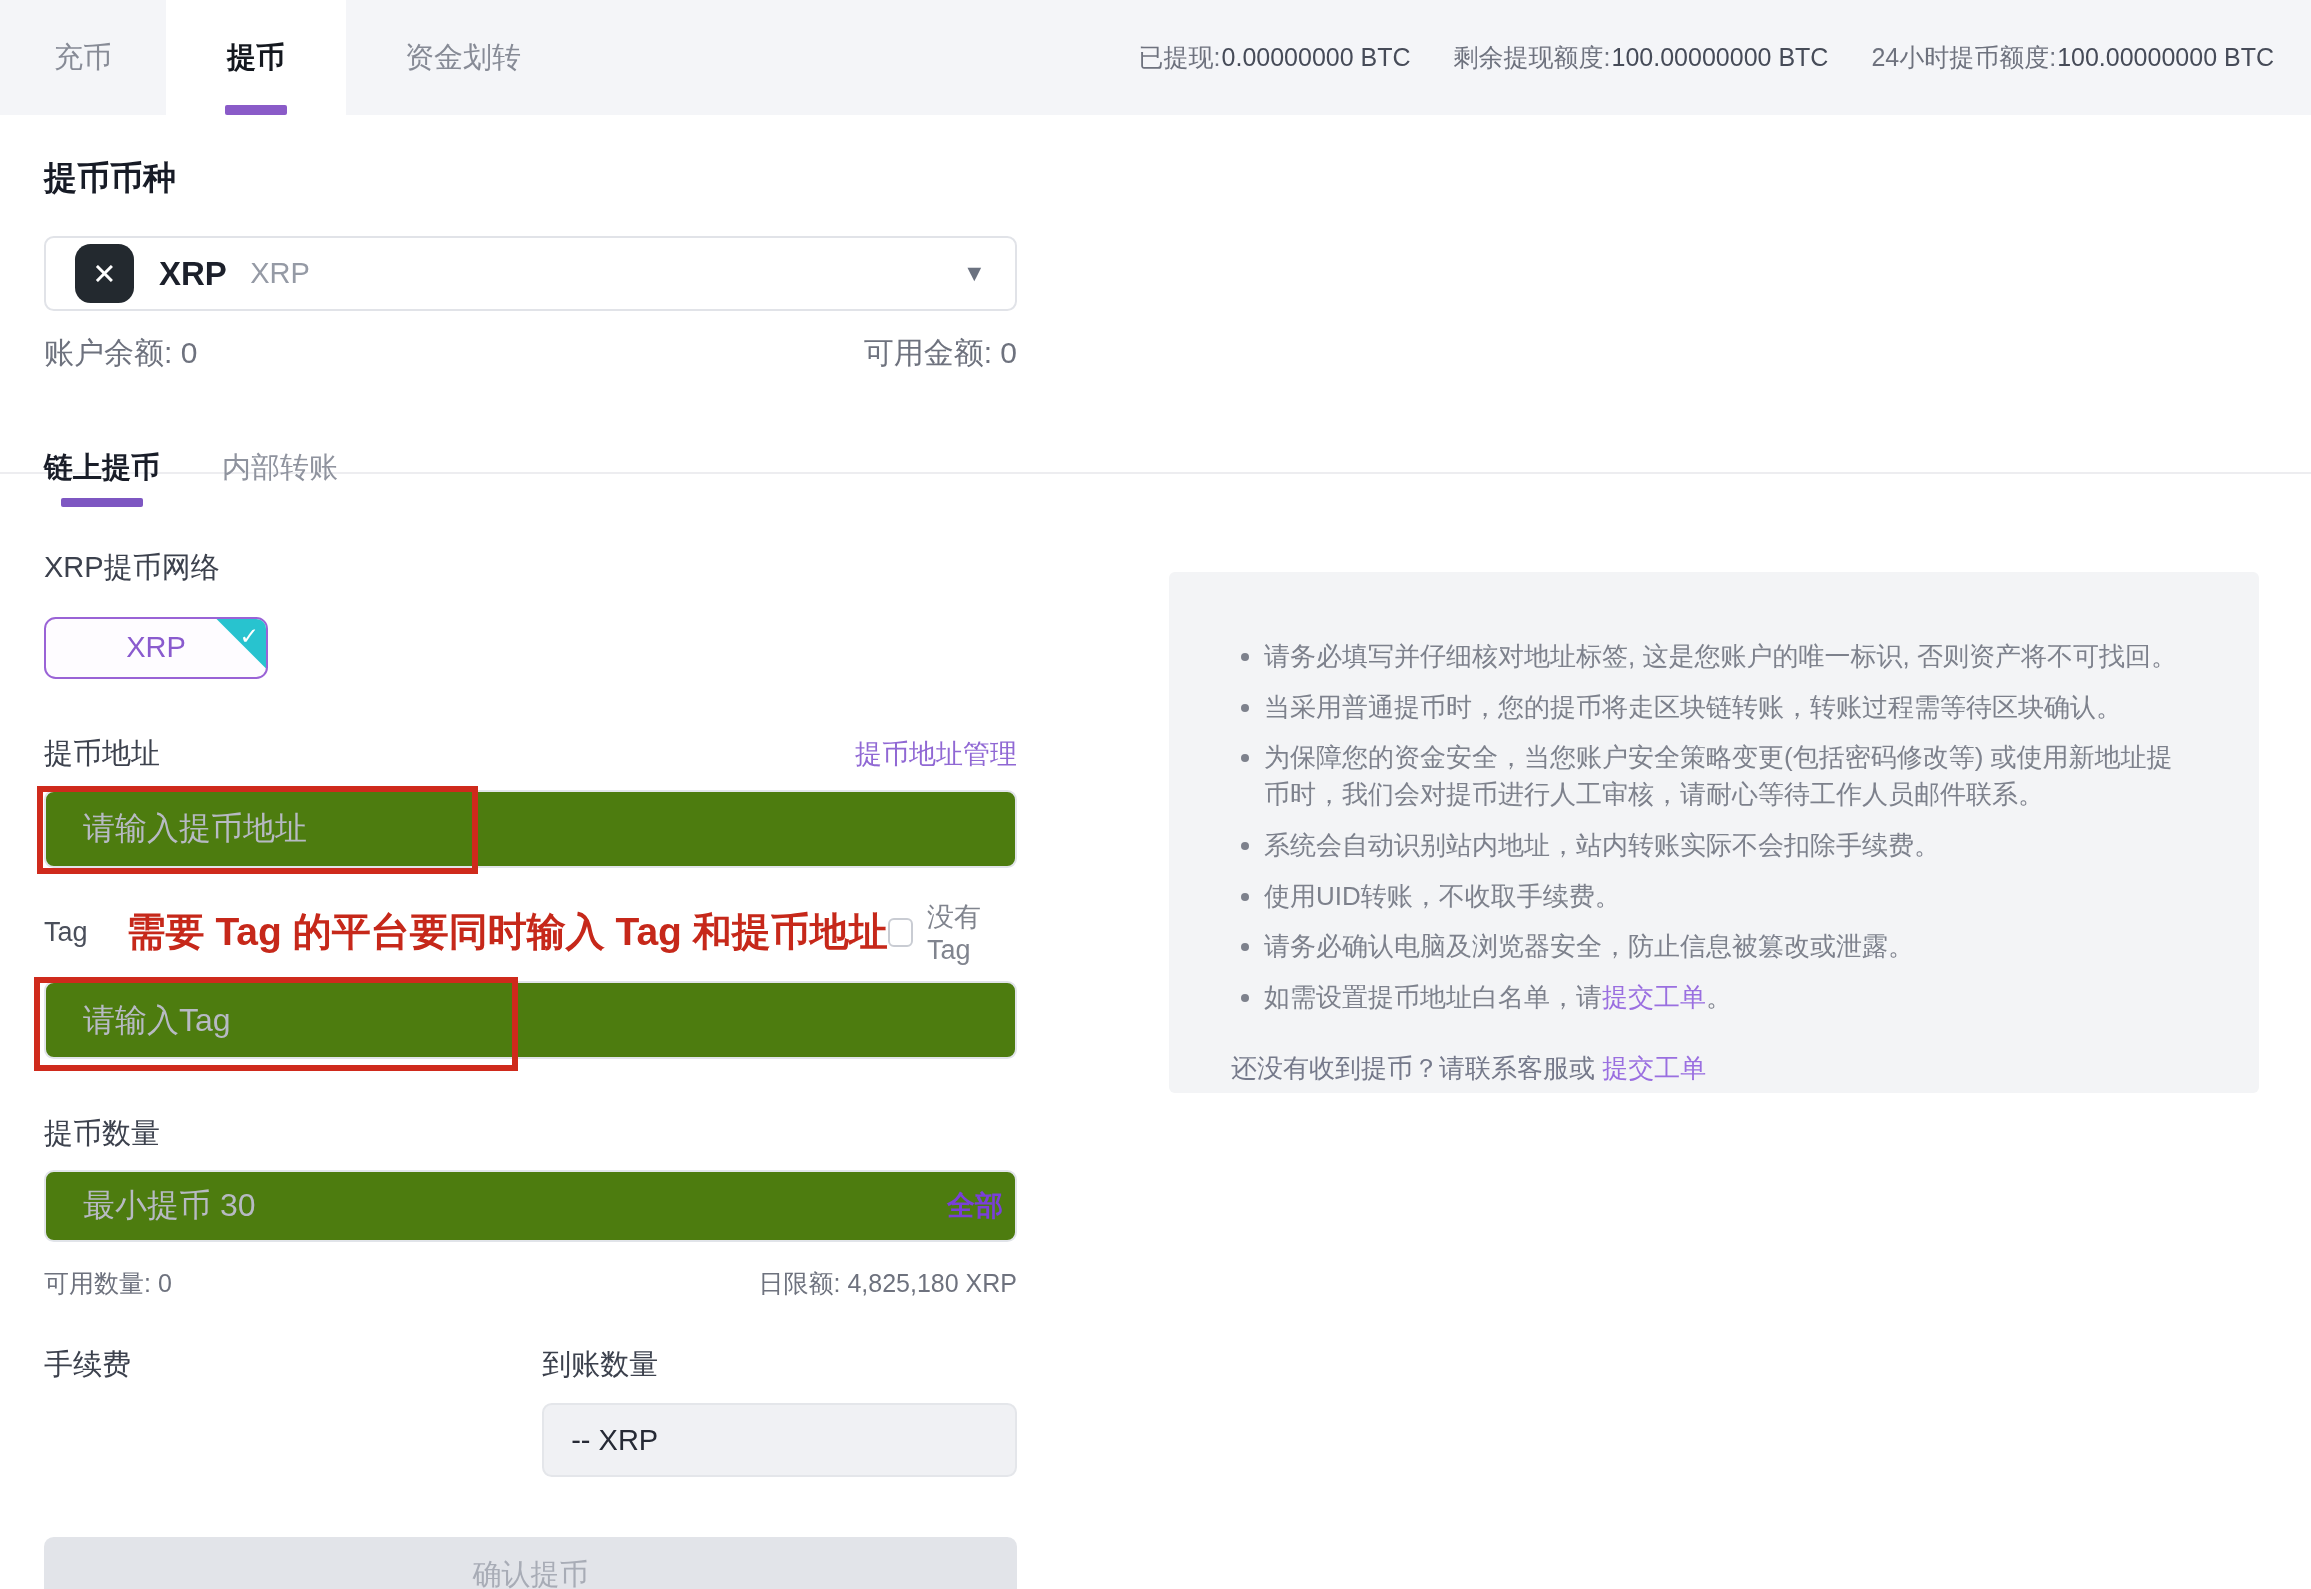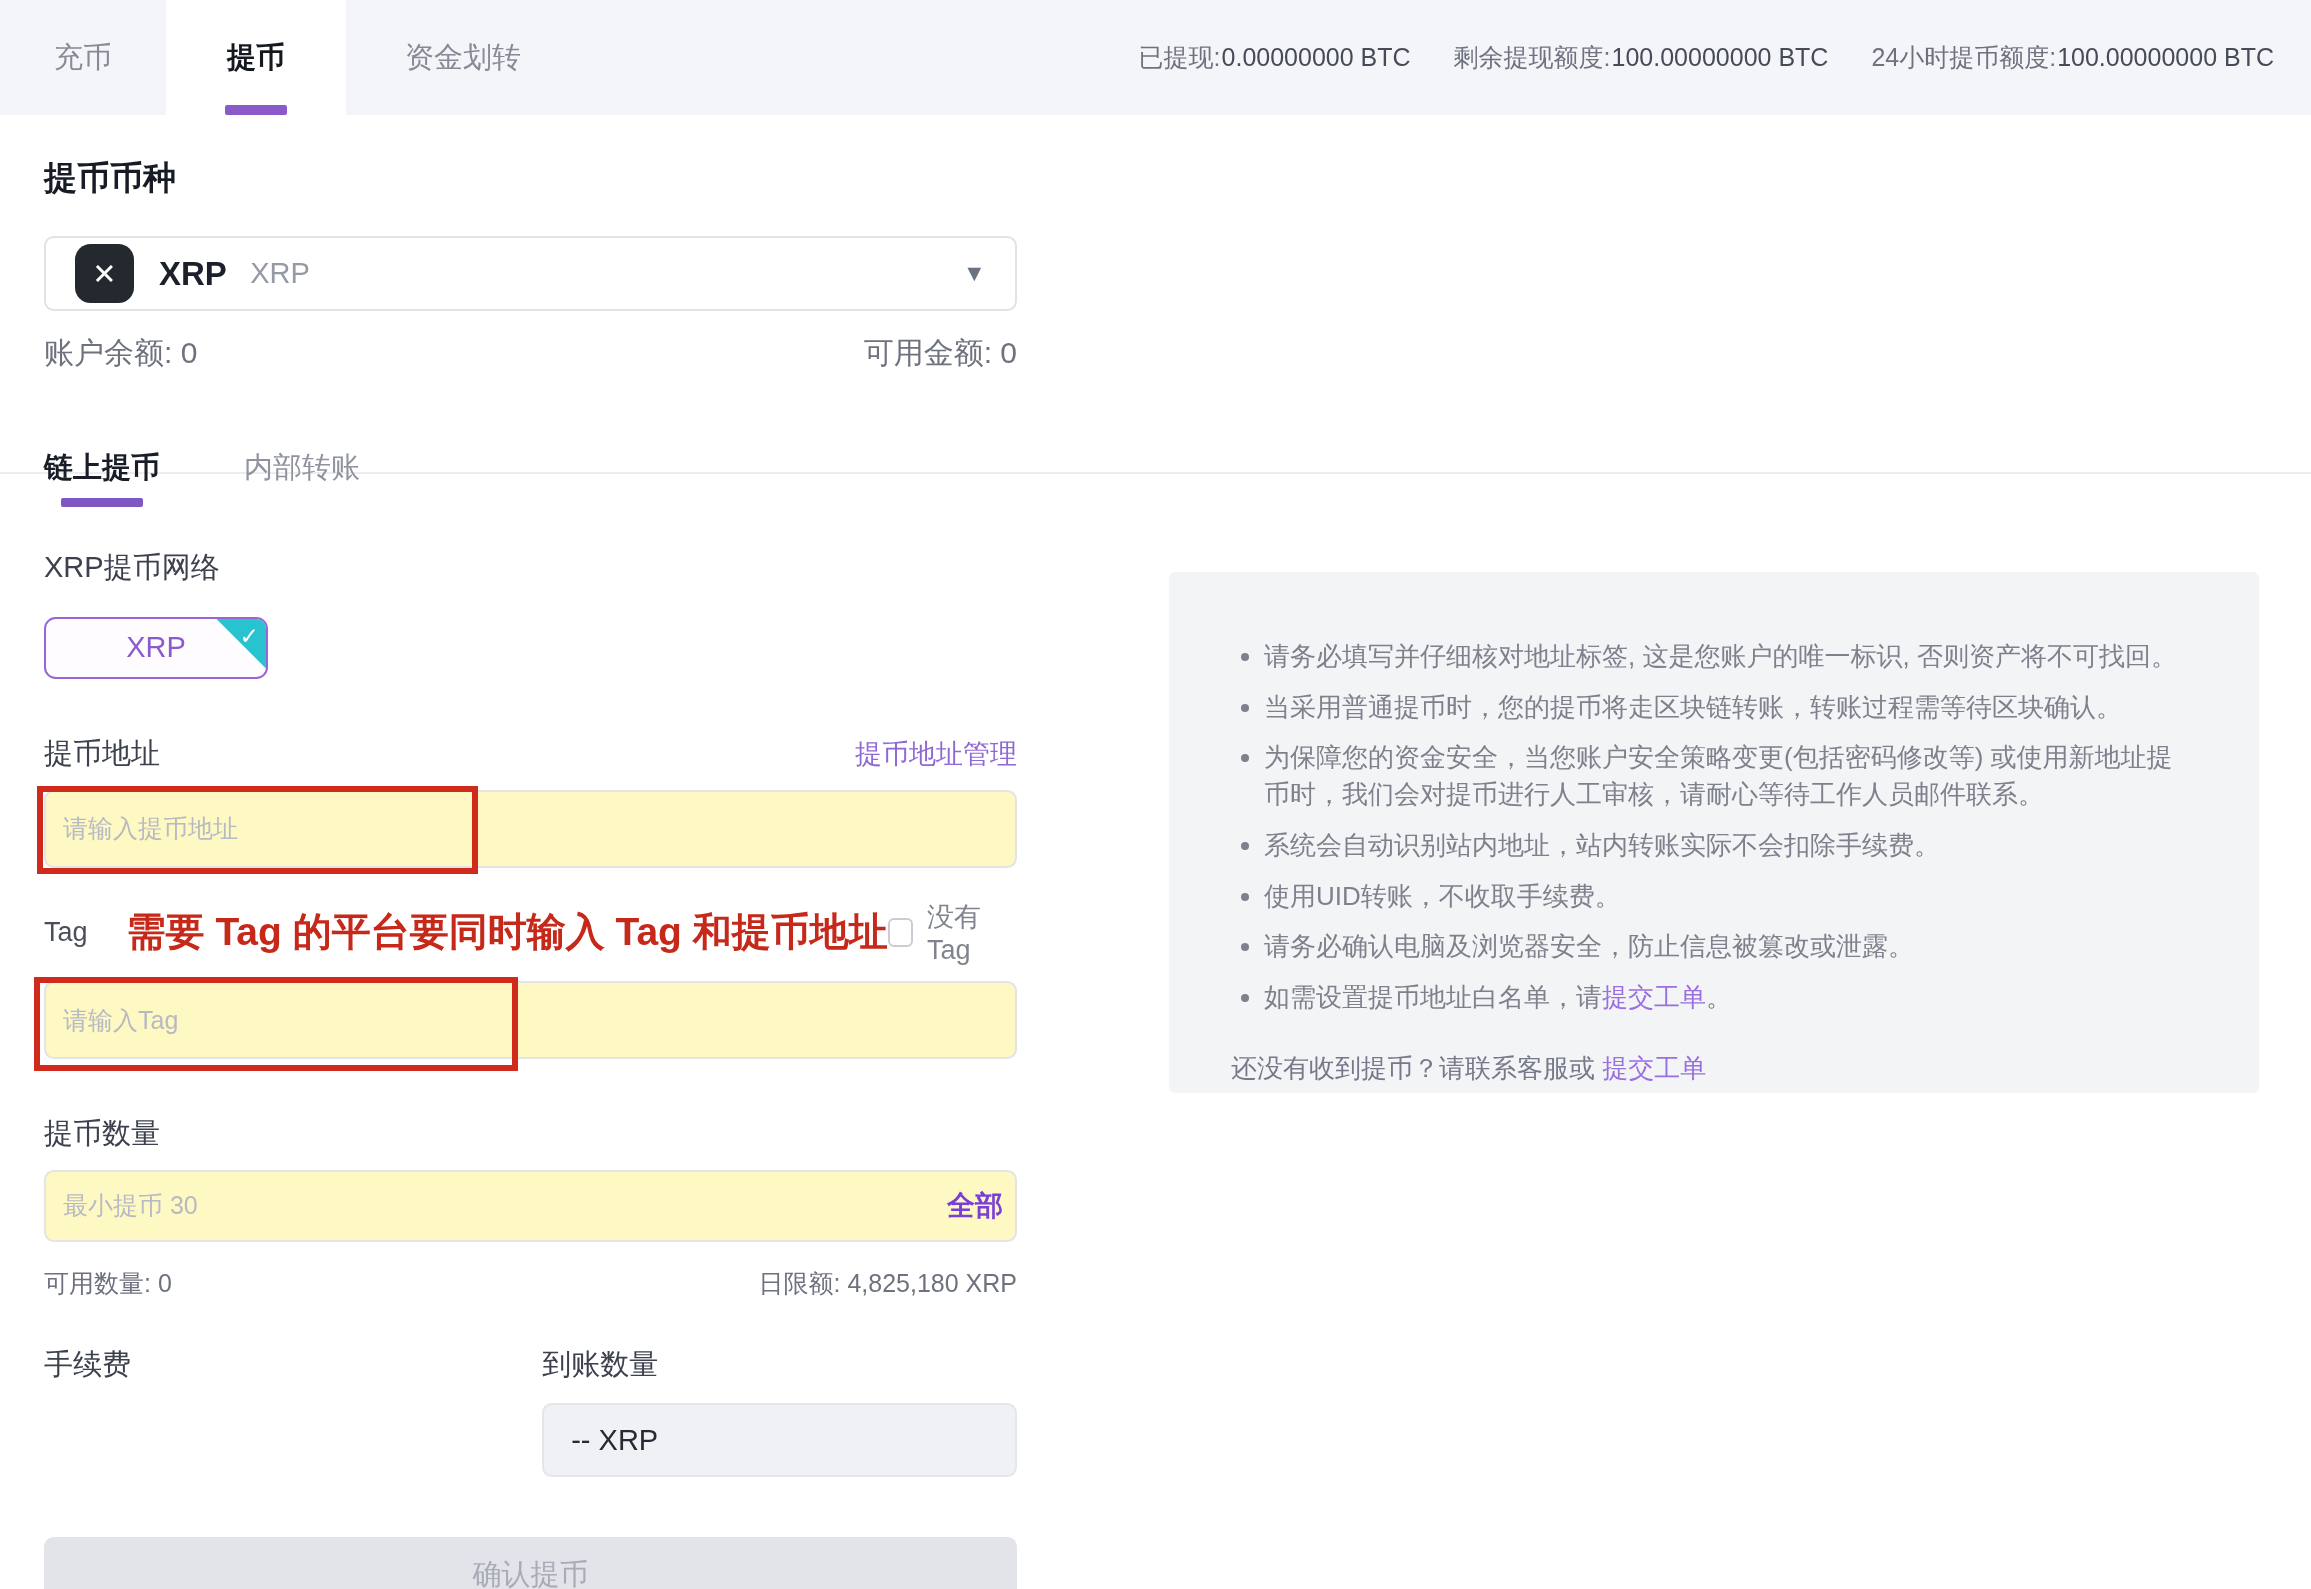--- a/index.html
+++ b/index.html
@@ -24,33 +24,33 @@
   .divider-full{position:absolute;left:0;top:472px;width:2311px;height:2px;background:#ededf0;}
   
   .form-col{position:absolute;left:44px;top:115px;width:973px;}
   h2.sec-title{margin:43px 0 0;font-size:33px;line-height:39px;color:#171b26;font-weight:700;}
   .selector{margin-top:39px;height:71px;border:2px solid #e1e3e8;border-radius:9.8px;display:flex;align-items:center;padding:0 29px;cursor:pointer;background:#fff;}
   .coin-icon{width:59px;height:59px;border-radius:15.6px;background:#23292f;color:#ffffff;display:flex;align-items:center;justify-content:center;font-size:29px;font-weight:700;margin-right:25px;}
   .coin-symbol{font-size:33px;font-weight:600;color:#1c202b;}
   .coin-name{font-size:29px;color:#959aa5;margin-left:23.4px;}
   .caret{margin-left:auto;font-size:23.4px;color:#6b7280;line-height:1;}
   .balances{margin-top:21.5px;display:flex;justify-content:space-between;font-size:30px;color:#6e727e;}
-  .method-tabs{margin-top:74px;display:flex;gap:84px;font-size:29px;}
+  .method-tabs{margin-top:74px;display:flex;gap:62px;font-size:29px;}
   .mtab{color:#8f939e;cursor:pointer;text-align:center;}
   .mtab.active{color:#191d28;font-weight:700;}
   .m-underline{display:block;position:relative;z-index:2;width:82px;height:8.8px;background:#7e57c2;border-radius:2px;margin:10.7px auto 0;}
   .net-label{margin-top:41px;font-size:29px;color:#3c414d;}
   .chip{margin-top:29px;width:224px;height:62px;box-sizing:border-box;border:2px solid #9a63d6;border-radius:11.7px;background:#fefcff;position:relative;overflow:hidden;display:flex;align-items:center;justify-content:center;font-size:29px;color:#8a5bce;cursor:pointer;}
   .chip .corner{position:absolute;top:-35px;right:-35px;width:70px;height:70px;background:#28c3cf;transform:rotate(45deg);}
   .chip .check{position:absolute;top:2.9px;right:6.8px;color:#ffffff;font-size:23.4px;font-weight:700;}
   .field-head{margin-top:55px;display:flex;justify-content:space-between;align-items:baseline;}
   .f-label{font-size:29px;color:#3c414d;}
   .plink{font-size:27px;color:#9068d4;cursor:pointer;text-decoration:none;}
   .input-wrap{margin-top:15.6px;position:relative;}
-  .txt-input{width:100%;box-sizing:border-box;height:78px;border:2px solid #e1e4e9;border-radius:9.8px;padding:0 17px;font-size:25px;color:#22262f;background:#fef9c3;outline:none;font-family:inherit;}
+  .txt-input{width:100%;box-sizing:border-box;height:78px;border:2px solid #e1e4e9;border-radius:9.8px;padding:0 37px;font-size:32px;color:#22262f;background:#4d7c0f;outline:none;font-family:inherit;}
   .txt-input::placeholder{color:#b7bac3;}
   .red-box{position:absolute;box-sizing:border-box;border:6.8px solid #cf2a1c;pointer-events:none;z-index:3;}
   .rb-addr{left:-6.8px;top:-3.9px;width:441px;height:88px;}
   .rb-tag{left:-9.8px;top:-3.9px;width:484px;height:94px;}
   .tag-row{margin-top:31px;display:flex;align-items:center;}
   .tag-row .f-label{font-size:27px;color:#4a4f5b;}
   .red-note{font-size:39px;font-weight:700;color:#c6281a;margin-left:39px;line-height:1.15;white-space:nowrap;}
   .no-tag{margin-left:auto;display:flex;align-items:center;gap:13.7px;color:#80848e;font-size:27px;cursor:pointer;}
   .cb{width:29px;height:29px;box-sizing:border-box;border:2px solid #c9ccd3;border-radius:5.9px;background:#fff;}
   .amount-wrap .txt-input{height:72px;}

